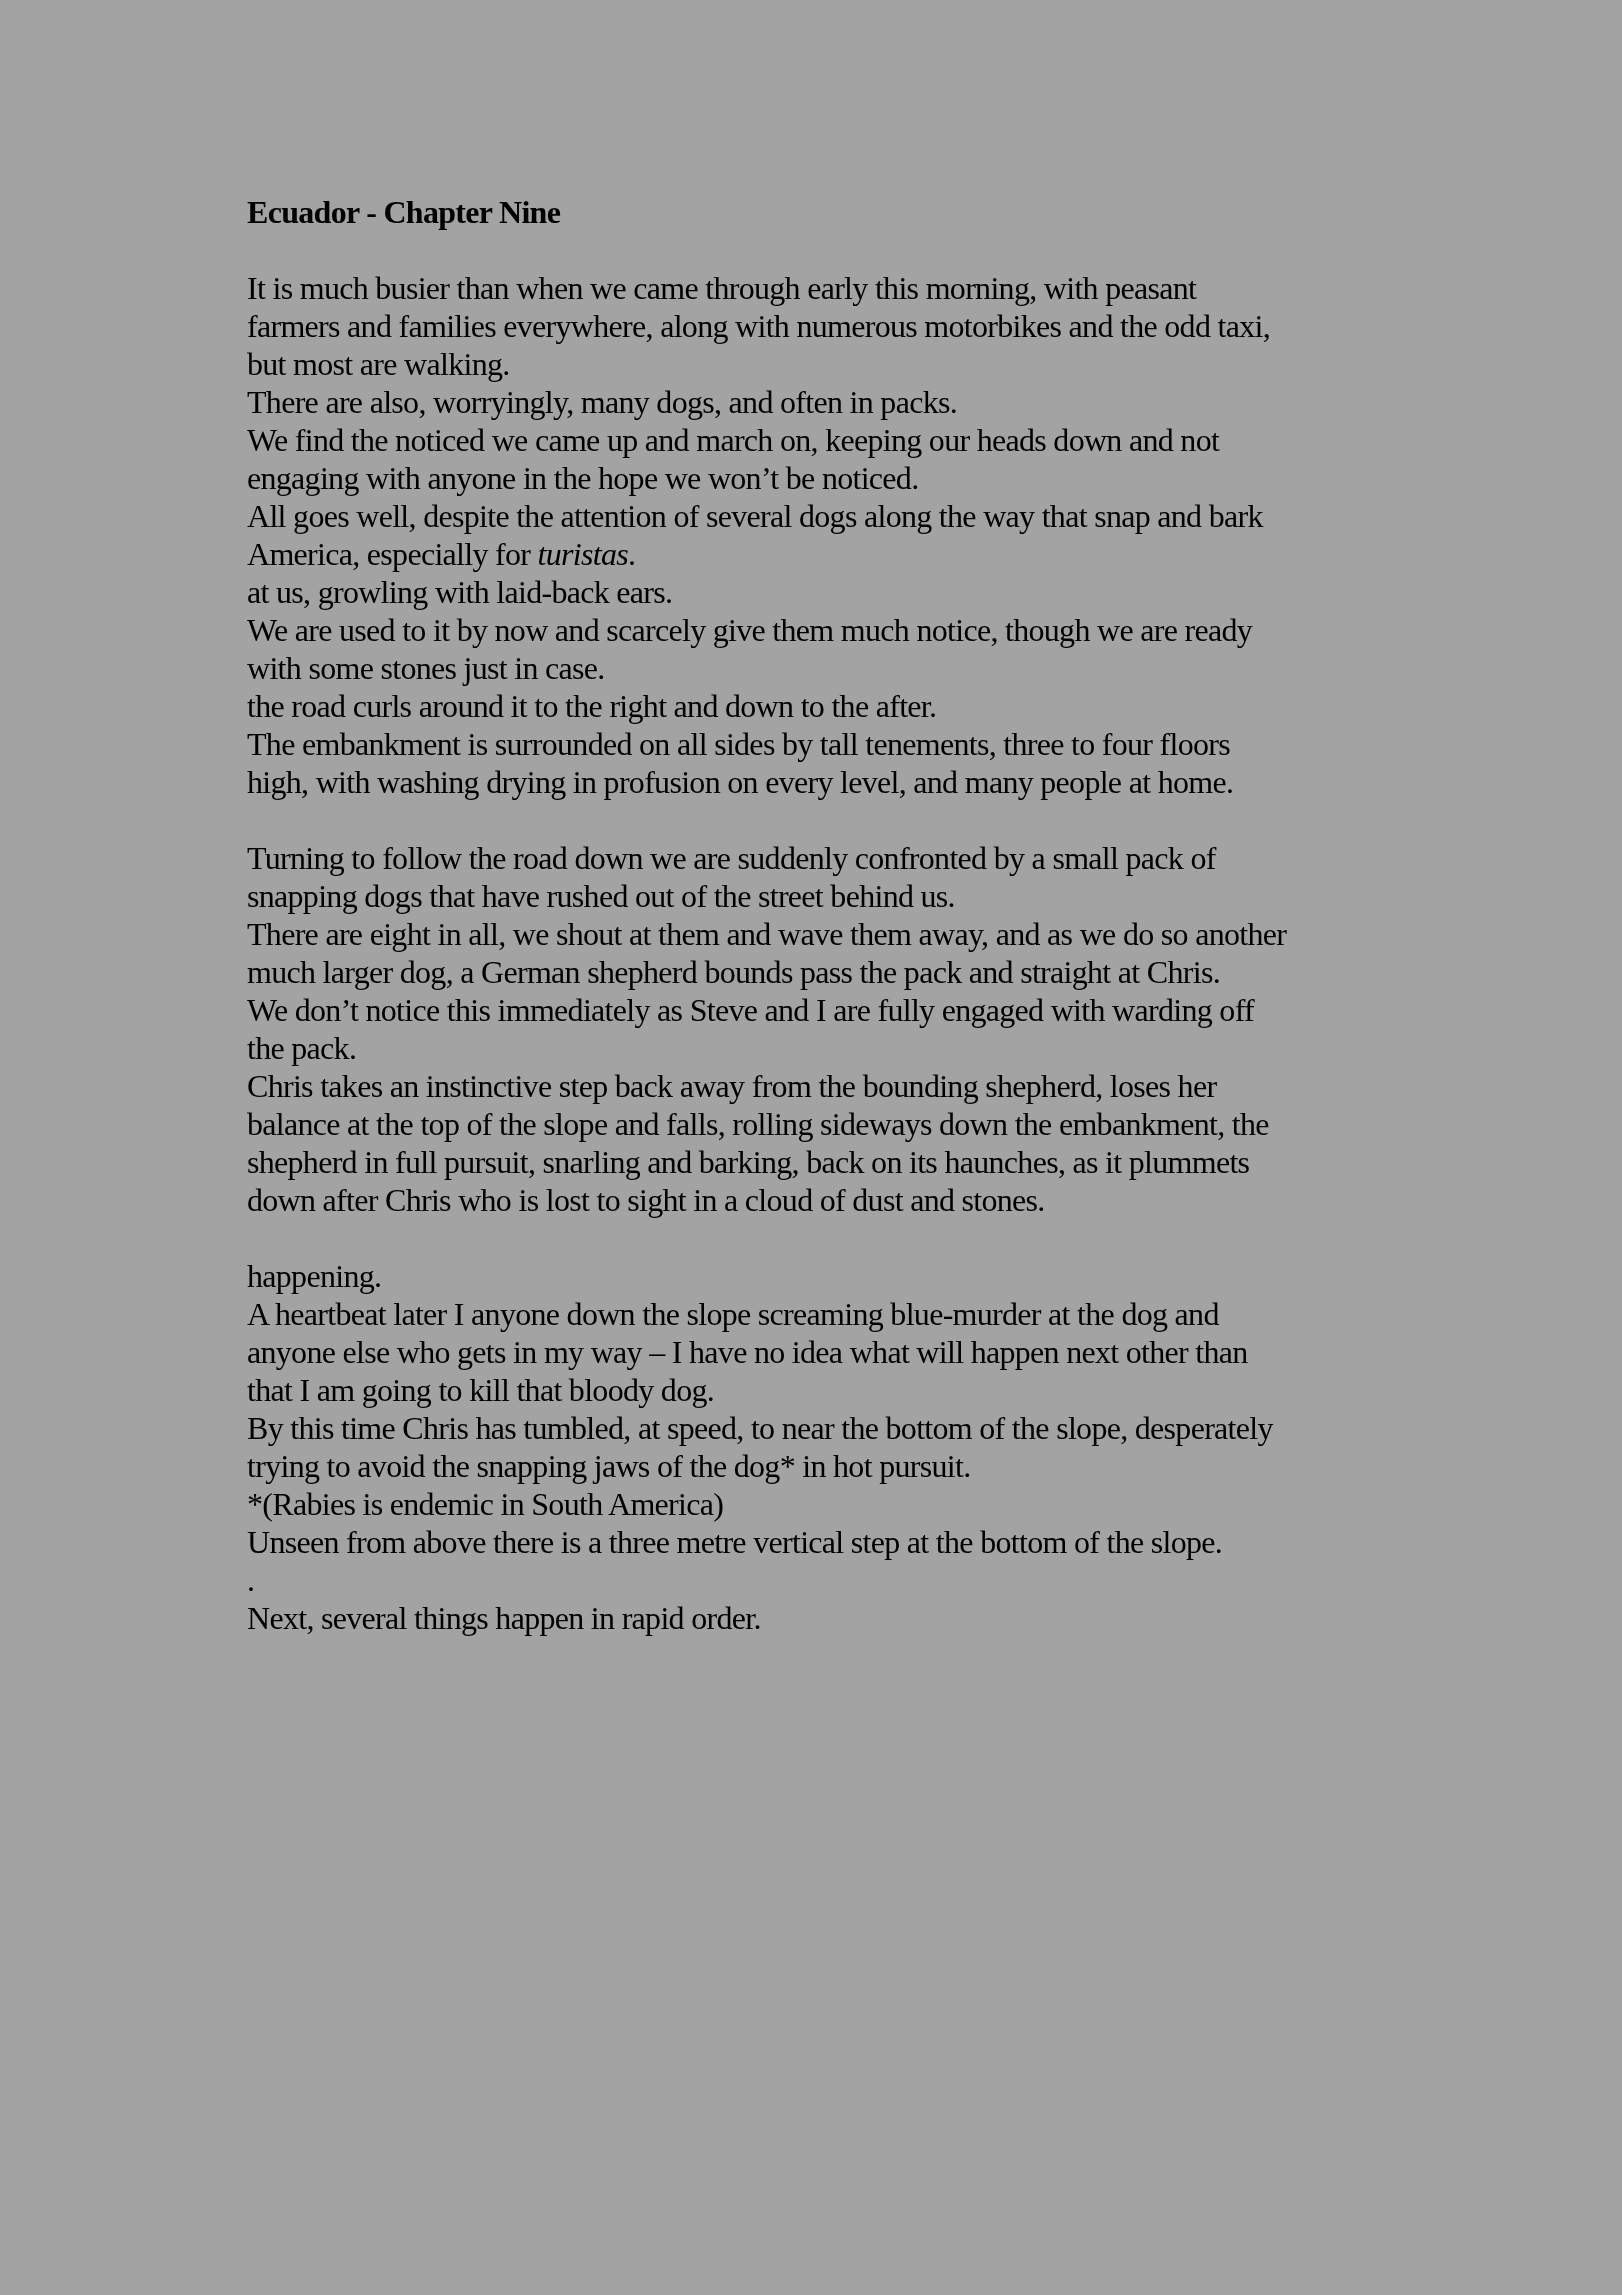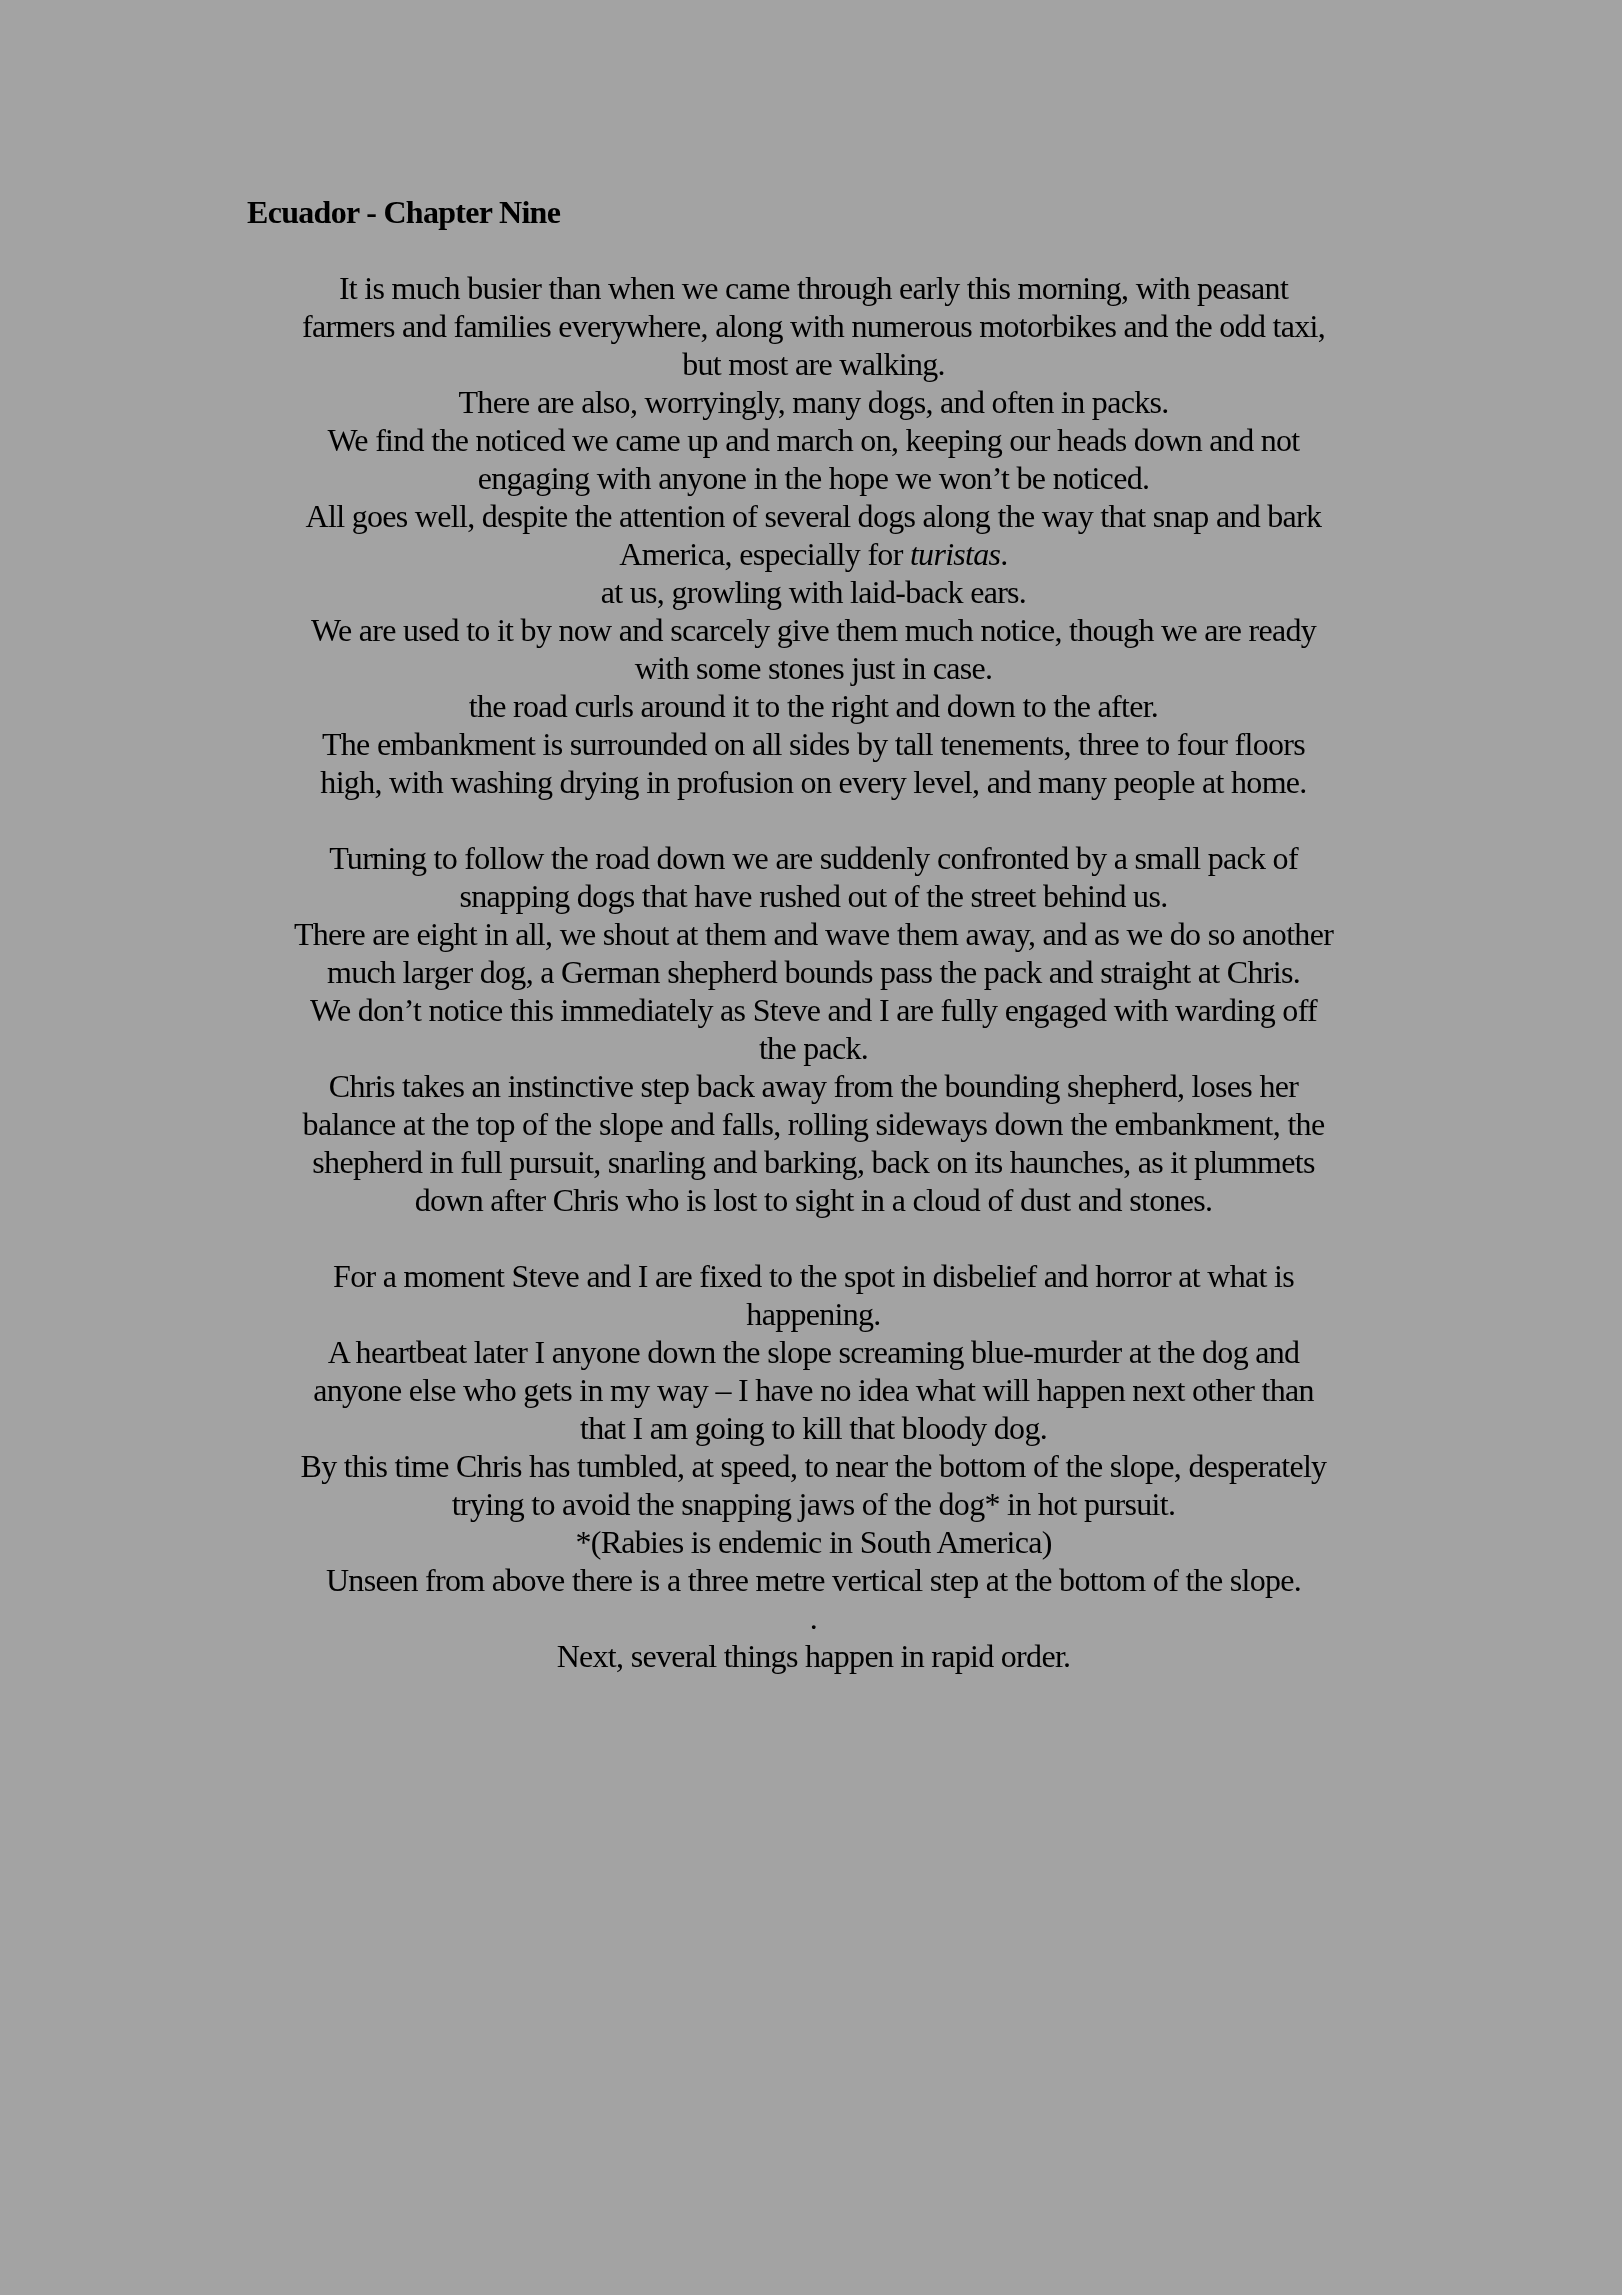--- a/index.html
+++ b/index.html
@@ -21,21 +21,20 @@
     padding: 193px 242px 0 247px;
     overflow: hidden;
   }
   .doc-title {
     font-weight: bold;
     white-space: pre;
     margin: 0 0 38px 0;
   }
   .doc-body {
     margin: 0;
-    text-align: center;
   }
   .line {
     white-space: pre;
     height: 38px;
   }
   .italic {
     font-style: italic;
   }
 </style>
 </head>
@@ -63,21 +62,20 @@
       <div class="line"><span class="">snapping dogs that have rushed out of the street behind us.</span></div>
       <div class="line"><span class="">There are eight in all, we shout at them and wave them away, and as we do so another</span></div>
       <div class="line"><span class="">much larger dog, a German shepherd bounds pass the pack and straight at Chris.</span></div>
       <div class="line"><span class="">We don’t notice this immediately as Steve and I are fully engaged with warding off</span></div>
       <div class="line"><span class="">the pack.</span></div>
       <div class="line"><span class="">Chris takes an instinctive step back away from the bounding shepherd, loses her</span></div>
       <div class="line"><span class="">balance at the top of the slope and falls, rolling sideways down the embankment, the</span></div>
       <div class="line"><span class="">shepherd in full pursuit, snarling and barking, back on its haunches, as it plummets</span></div>
       <div class="line"><span class="">down after Chris who is lost to sight in a cloud of dust and stones.</span></div>
       <div class="line">&nbsp;</div>
-      <div class="line"><span class="">For a moment Steve and I are fixed to the spot in disbelief and horror at what is</span></div>
       <div class="line"><span class="">happening.</span></div>
       <div class="line"><span class="">A heartbeat later I anyone down the slope screaming blue-murder at the dog and</span></div>
       <div class="line"><span class="">anyone else who gets in my way – I have no idea what will happen next other than</span></div>
       <div class="line"><span class="">that I am going to kill that bloody dog.</span></div>
       <div class="line"><span class="">By this time Chris has tumbled, at speed, to near the bottom of the slope, desperately</span></div>
       <div class="line"><span class="">trying to avoid the snapping jaws of the dog* in hot pursuit.</span></div>
       <div class="line"><span class="">*(Rabies is endemic in South America)</span></div>
       <div class="line"><span class="">Unseen from above there is a three metre vertical step at the bottom of the slope.</span></div>
       <div class="line"><span class="">.</span></div>
       <div class="line"><span class="">Next, several things happen in rapid order.</span></div>

